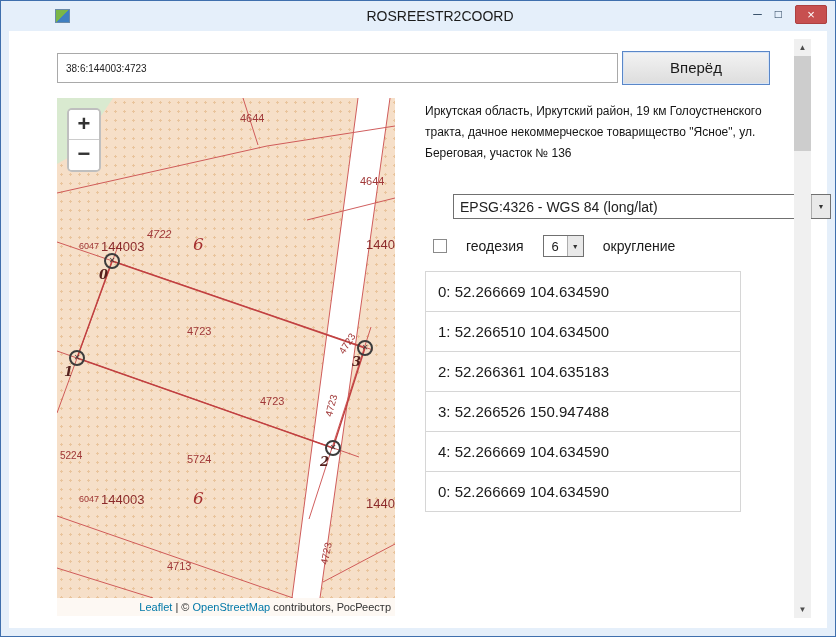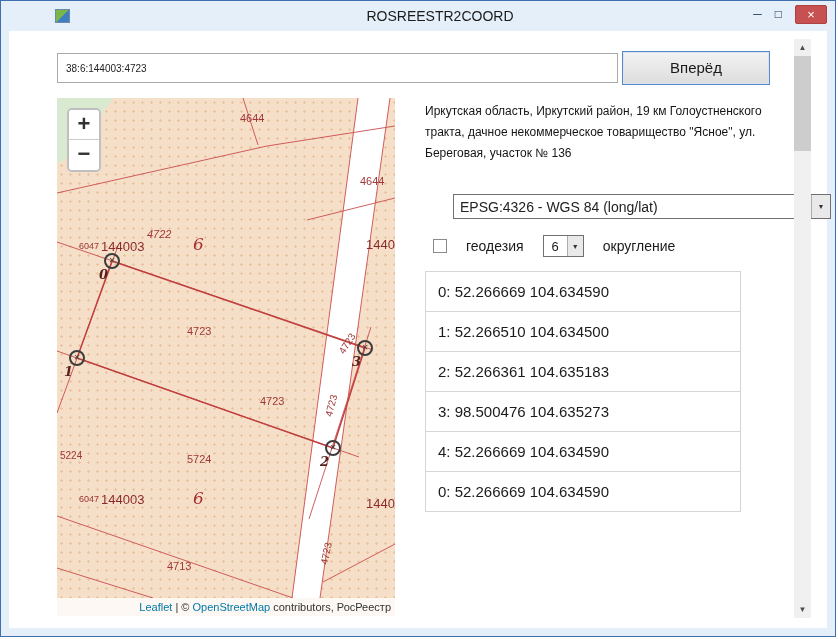--- a/index.html
+++ b/index.html
@@ -231,21 +231,21 @@
           <span>6</span>
           <span class="combo-arrow">▼</span>
         </span>
         <span>округление</span>
       </div>
 
       <div class="coords">
         <div class="coord-row">0: 52.266669 104.634590</div>
         <div class="coord-row">1: 52.266510 104.634500</div>
         <div class="coord-row">2: 52.266361 104.635183</div>
-        <div class="coord-row">3: 98.500476 104.635273</div>
+        <div class="coord-row">3: 52.266526 150.947488</div>
         <div class="coord-row">4: 52.266669 104.634590</div>
         <div class="coord-row">0: 52.266669 104.634590</div>
       </div>
     </div>
 
     <div class="scrollbar">
       <div class="scroll-arrow up">▲</div>
       <div class="scroll-thumb"></div>
       <div class="scroll-arrow down">▼</div>
     </div>

